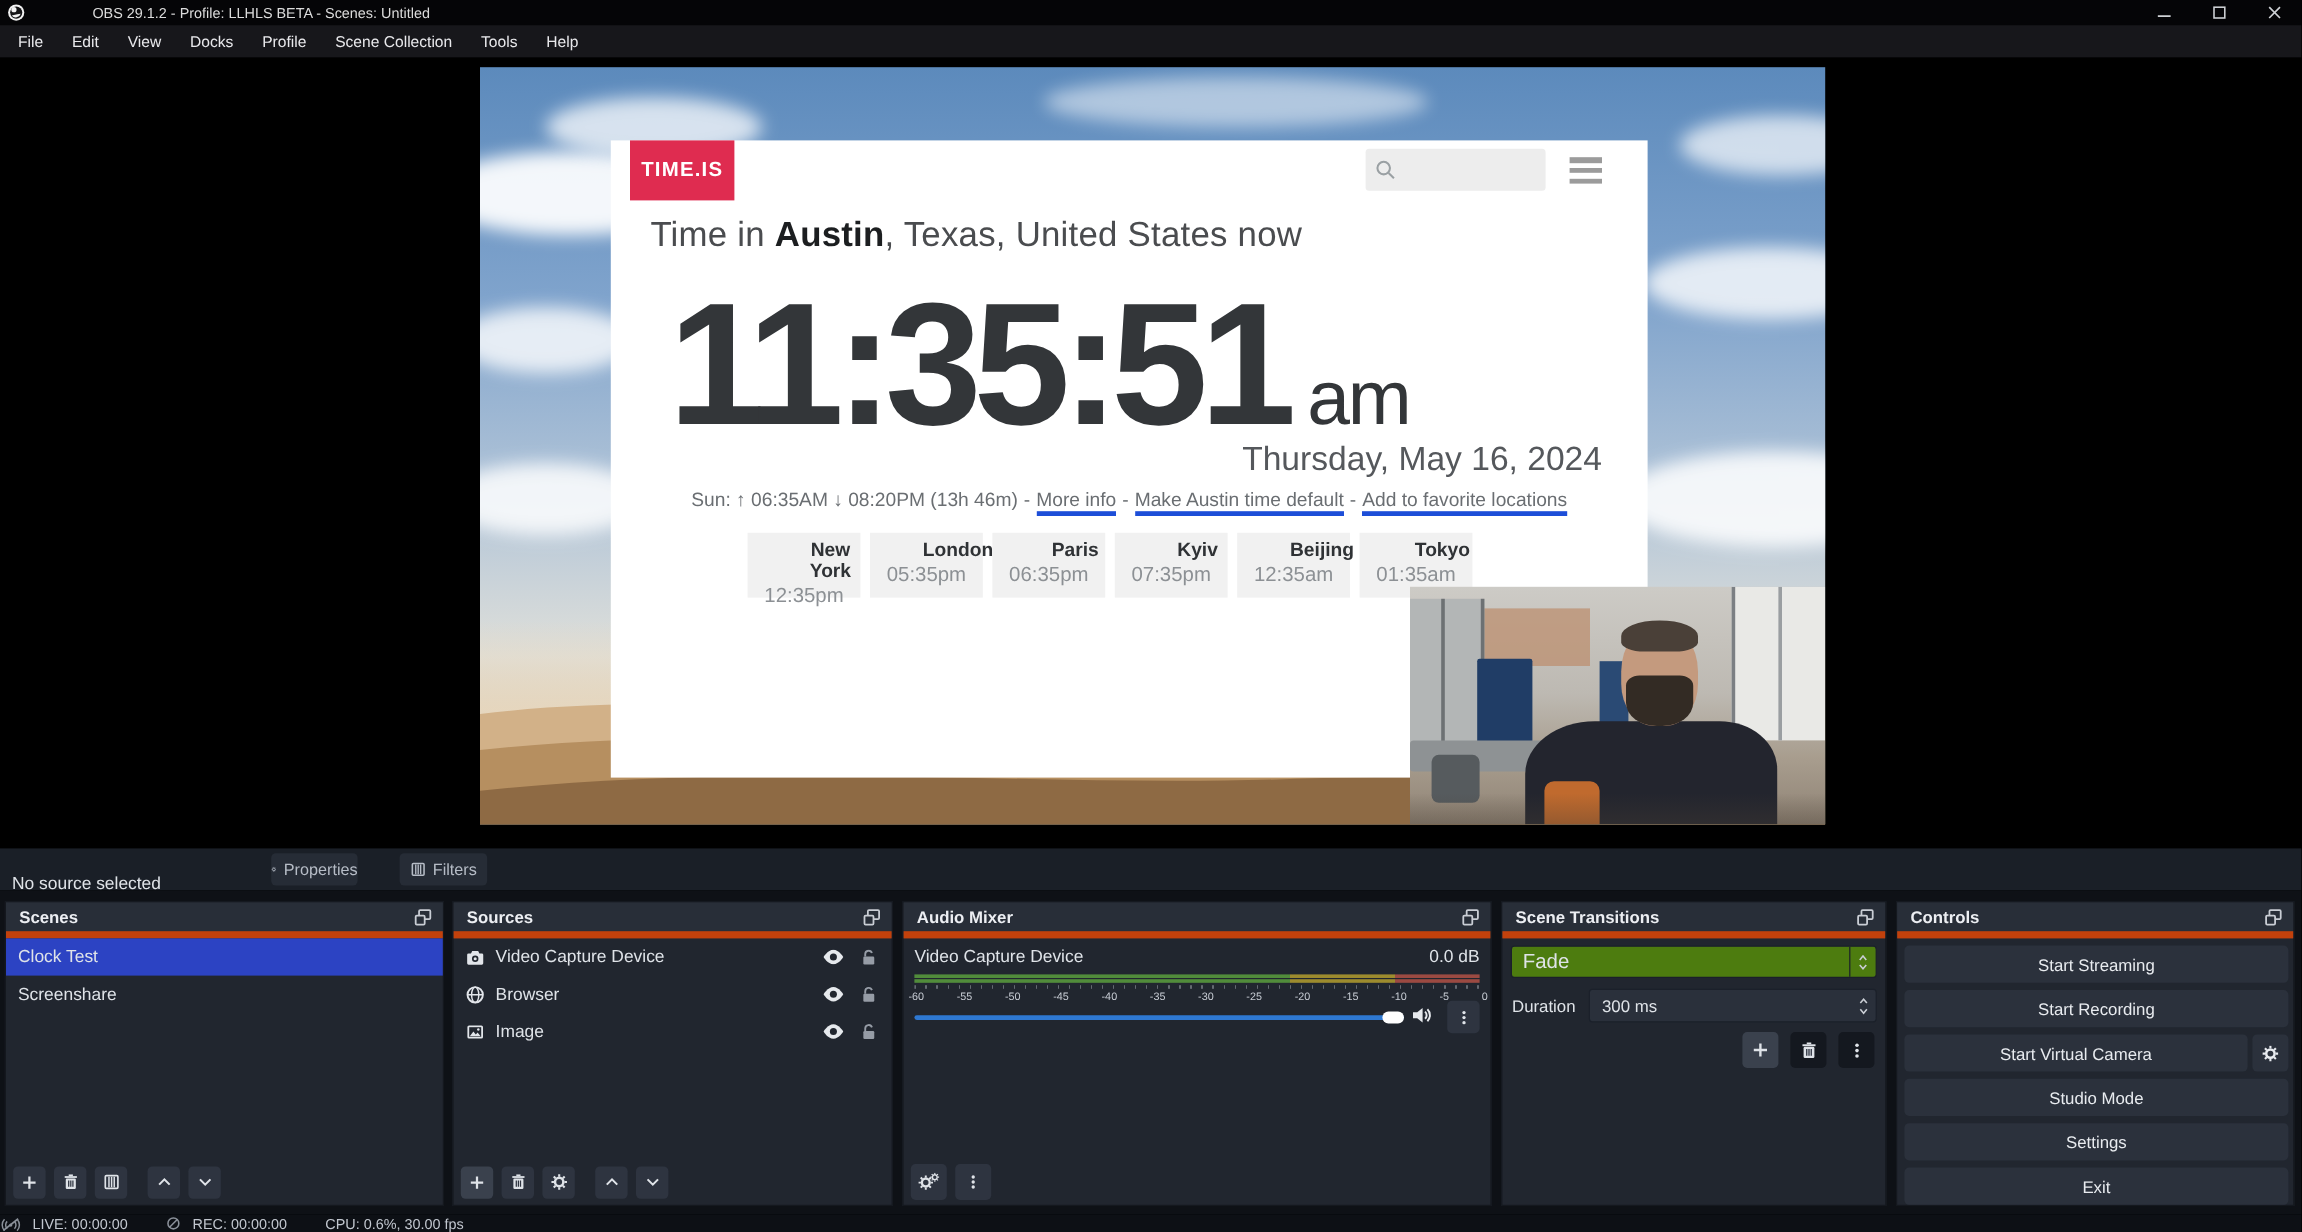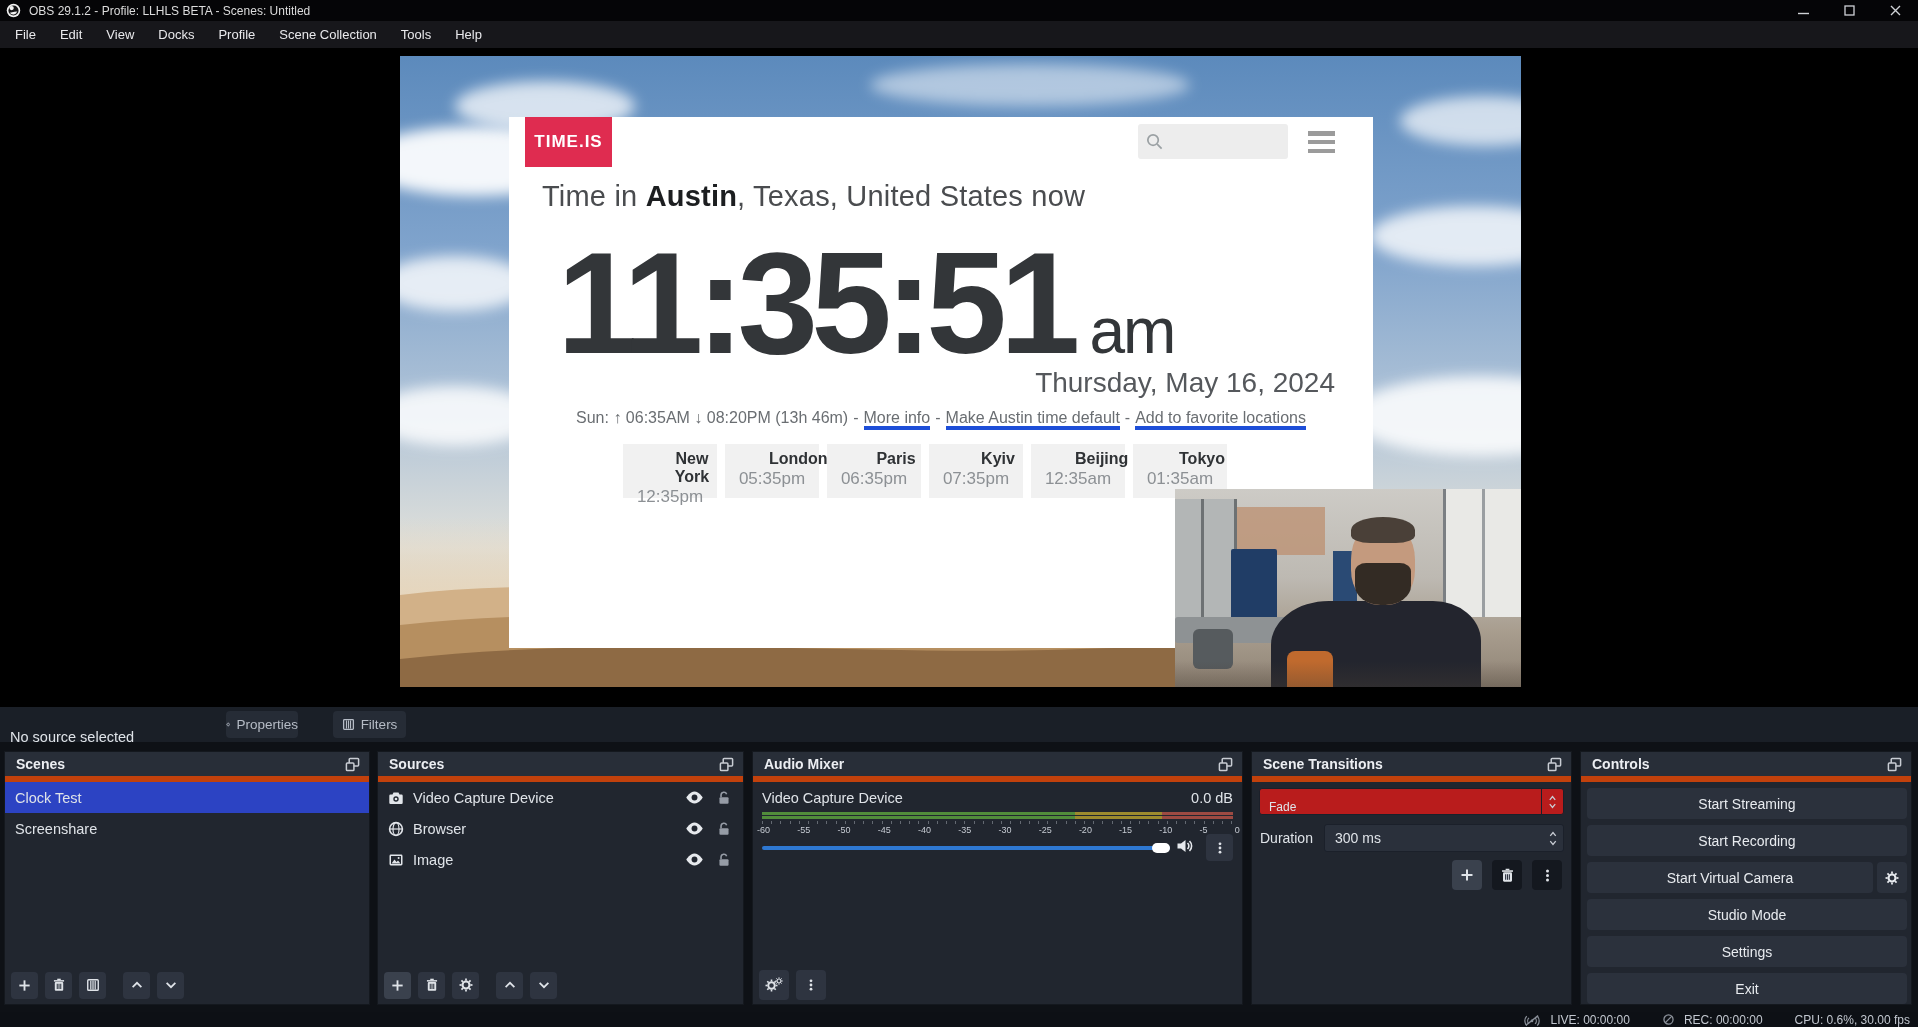--- a/index.html
+++ b/index.html
@@ -1,21 +1,21 @@
 <!DOCTYPE html>
 <html><head>
 <meta charset="utf-8">
 <style>
   * { margin:0; padding:0; box-sizing:border-box; }
   html,body { width:1918px; height:1027px; overflow:hidden; background:#000; }
   body { font-family:"Liberation Sans","DejaVu Sans",sans-serif; }
   .app { position:relative; width:1918px; height:1027px; background:#000; }
 
   
-  .titlebar { position:absolute; left:0; top:0; width:1918px; height:21px; background:#050507; display:flex; align-items:center; }
+  .titlebar { position:absolute; left:0; top:0; width:1918px; height:21px; background:#050507; display:flex; align-items:center;gap:48px; }
   .obs-logo { width:15px; height:15px; margin:0 8px 0 6px; }
   .titlebar .title { font-size:12px; color:#dcdcdc; }
   .winbtns { margin-left:auto; display:flex; height:100%; }
   .winbtn { width:46px; height:100%; display:flex; align-items:center; justify-content:center; color:#cfd2d6; }
 
   
   .menubar { position:absolute; left:0; top:21px; width:1918px; height:27px; background:#17171b; display:flex; align-items:center; padding-left:3px; }
   .menu-item { font-size:13px; color:#e9e9ec; padding:0 12px; line-height:27px; }
 
   
@@ -102,37 +102,37 @@
   .mix-tickstrip { position:absolute; left:9px; right:9px; top:69px; height:3px; opacity:.55;
      background:repeating-linear-gradient(90deg,#9aa0a8 0 1px,transparent 1px 9.2px); }
   .mix-ticks { position:absolute; left:4px; right:2px; top:73px; display:flex; justify-content:space-between; font-size:9px; color:#c6cbd3; }
   .mix-sliderrow { position:absolute; left:9px; right:9px; top:88px; height:16px; }
   .mix-track { position:absolute; left:0; top:6px; width:408px; height:4px; background:#2e78d2; border-radius:2px; }
   .mix-handle { position:absolute; left:390px; top:3px; width:18px; height:10px; background:#fff; border-radius:5px; }
   .mix-speaker { position:absolute; left:414px; top:-2px; color:#e6e9ed; }
   .mix-kebab { position:absolute; right:0; top:-6px; }
 
   
-  .combo { position:absolute; left:7px; right:7px; top:36px; height:27px; background:#b91c1c; border:1px solid #1b202a; border-radius:3px; display:flex; align-items:flex-end; font-size:12px; color:#dfe3e8; }
+  .combo { position:absolute; left:7px; right:7px; top:36px; height:27px; background:#4d7c0f; border:1px solid #1b202a; border-radius:3px; display:flex; align-items:center; font-size:17px; color:#dfe3e8; }
   .combo .combo-label { padding-left:9px; }
   .combo .combo-arrows { margin-left:auto; width:22px; height:100%; border-left:1px solid #1b202a; display:flex; flex-direction:column; align-items:center; justify-content:center; gap:2px; color:#c9cdd4; }
   .dur-label { position:absolute; left:8px; top:78px; font-size:14px; color:#dfe3e8; }
   .spin { position:absolute; left:72px; right:7px; top:72px; height:28px; background:#2a303b; border:1px solid #1b202a; border-radius:3px; display:flex; align-items:center; font-size:14px; color:#dfe3e8; }
   .spin .spin-value { padding-left:10px; }
   .spin .spin-arrows { margin-left:auto; margin-right:5px; display:flex; flex-direction:column; gap:3px; color:#c9cdd4; }
   .trans-btns { position:absolute; right:9px; top:108px; display:flex; gap:10px; }
   .trans-btns .ibtn { width:30px; height:30px; }
 
   
   .ctl-btn { position:absolute; left:6px; width:286px; height:31px; background:#2b313c; border-radius:4px; display:flex; align-items:center; justify-content:center; font-size:14px; color:#e8ebef; }
   .ctl-btn.full { width:320px; }
   .ctl-gear { position:absolute; left:296px; width:30px; height:31px; background:#2b313c; border-radius:4px; display:flex; align-items:center; justify-content:center; color:#e8ebef; }
 
   
-  .statusbar { position:absolute; left:0; top:1012px; width:1918px; height:15px; background:#0d1015; display:flex; align-items:center; justify-content:flex-end; gap:9px; padding-right:8px; font-size:12px; color:#c2c7cf; }
+  .statusbar { position:absolute; left:0; top:1012px; width:1918px; height:15px; background:#0d1015; display:flex; align-items:center; gap:9px; padding-right:8px; font-size:12px; color:#c2c7cf; }
   .statusbar .gap { width:14px; }
   .sico { color:#8a9099; display:flex; }
 </style>
 </head>
 <body>
 
 <svg width="0" height="0" style="position:absolute">
   <defs>
     <symbol id="i-popout" viewBox="0 0 16 16">
       <rect x="4.5" y="1.5" width="10" height="8" rx="1" fill="none" stroke="currentColor" stroke-width="1.6"></rect>

